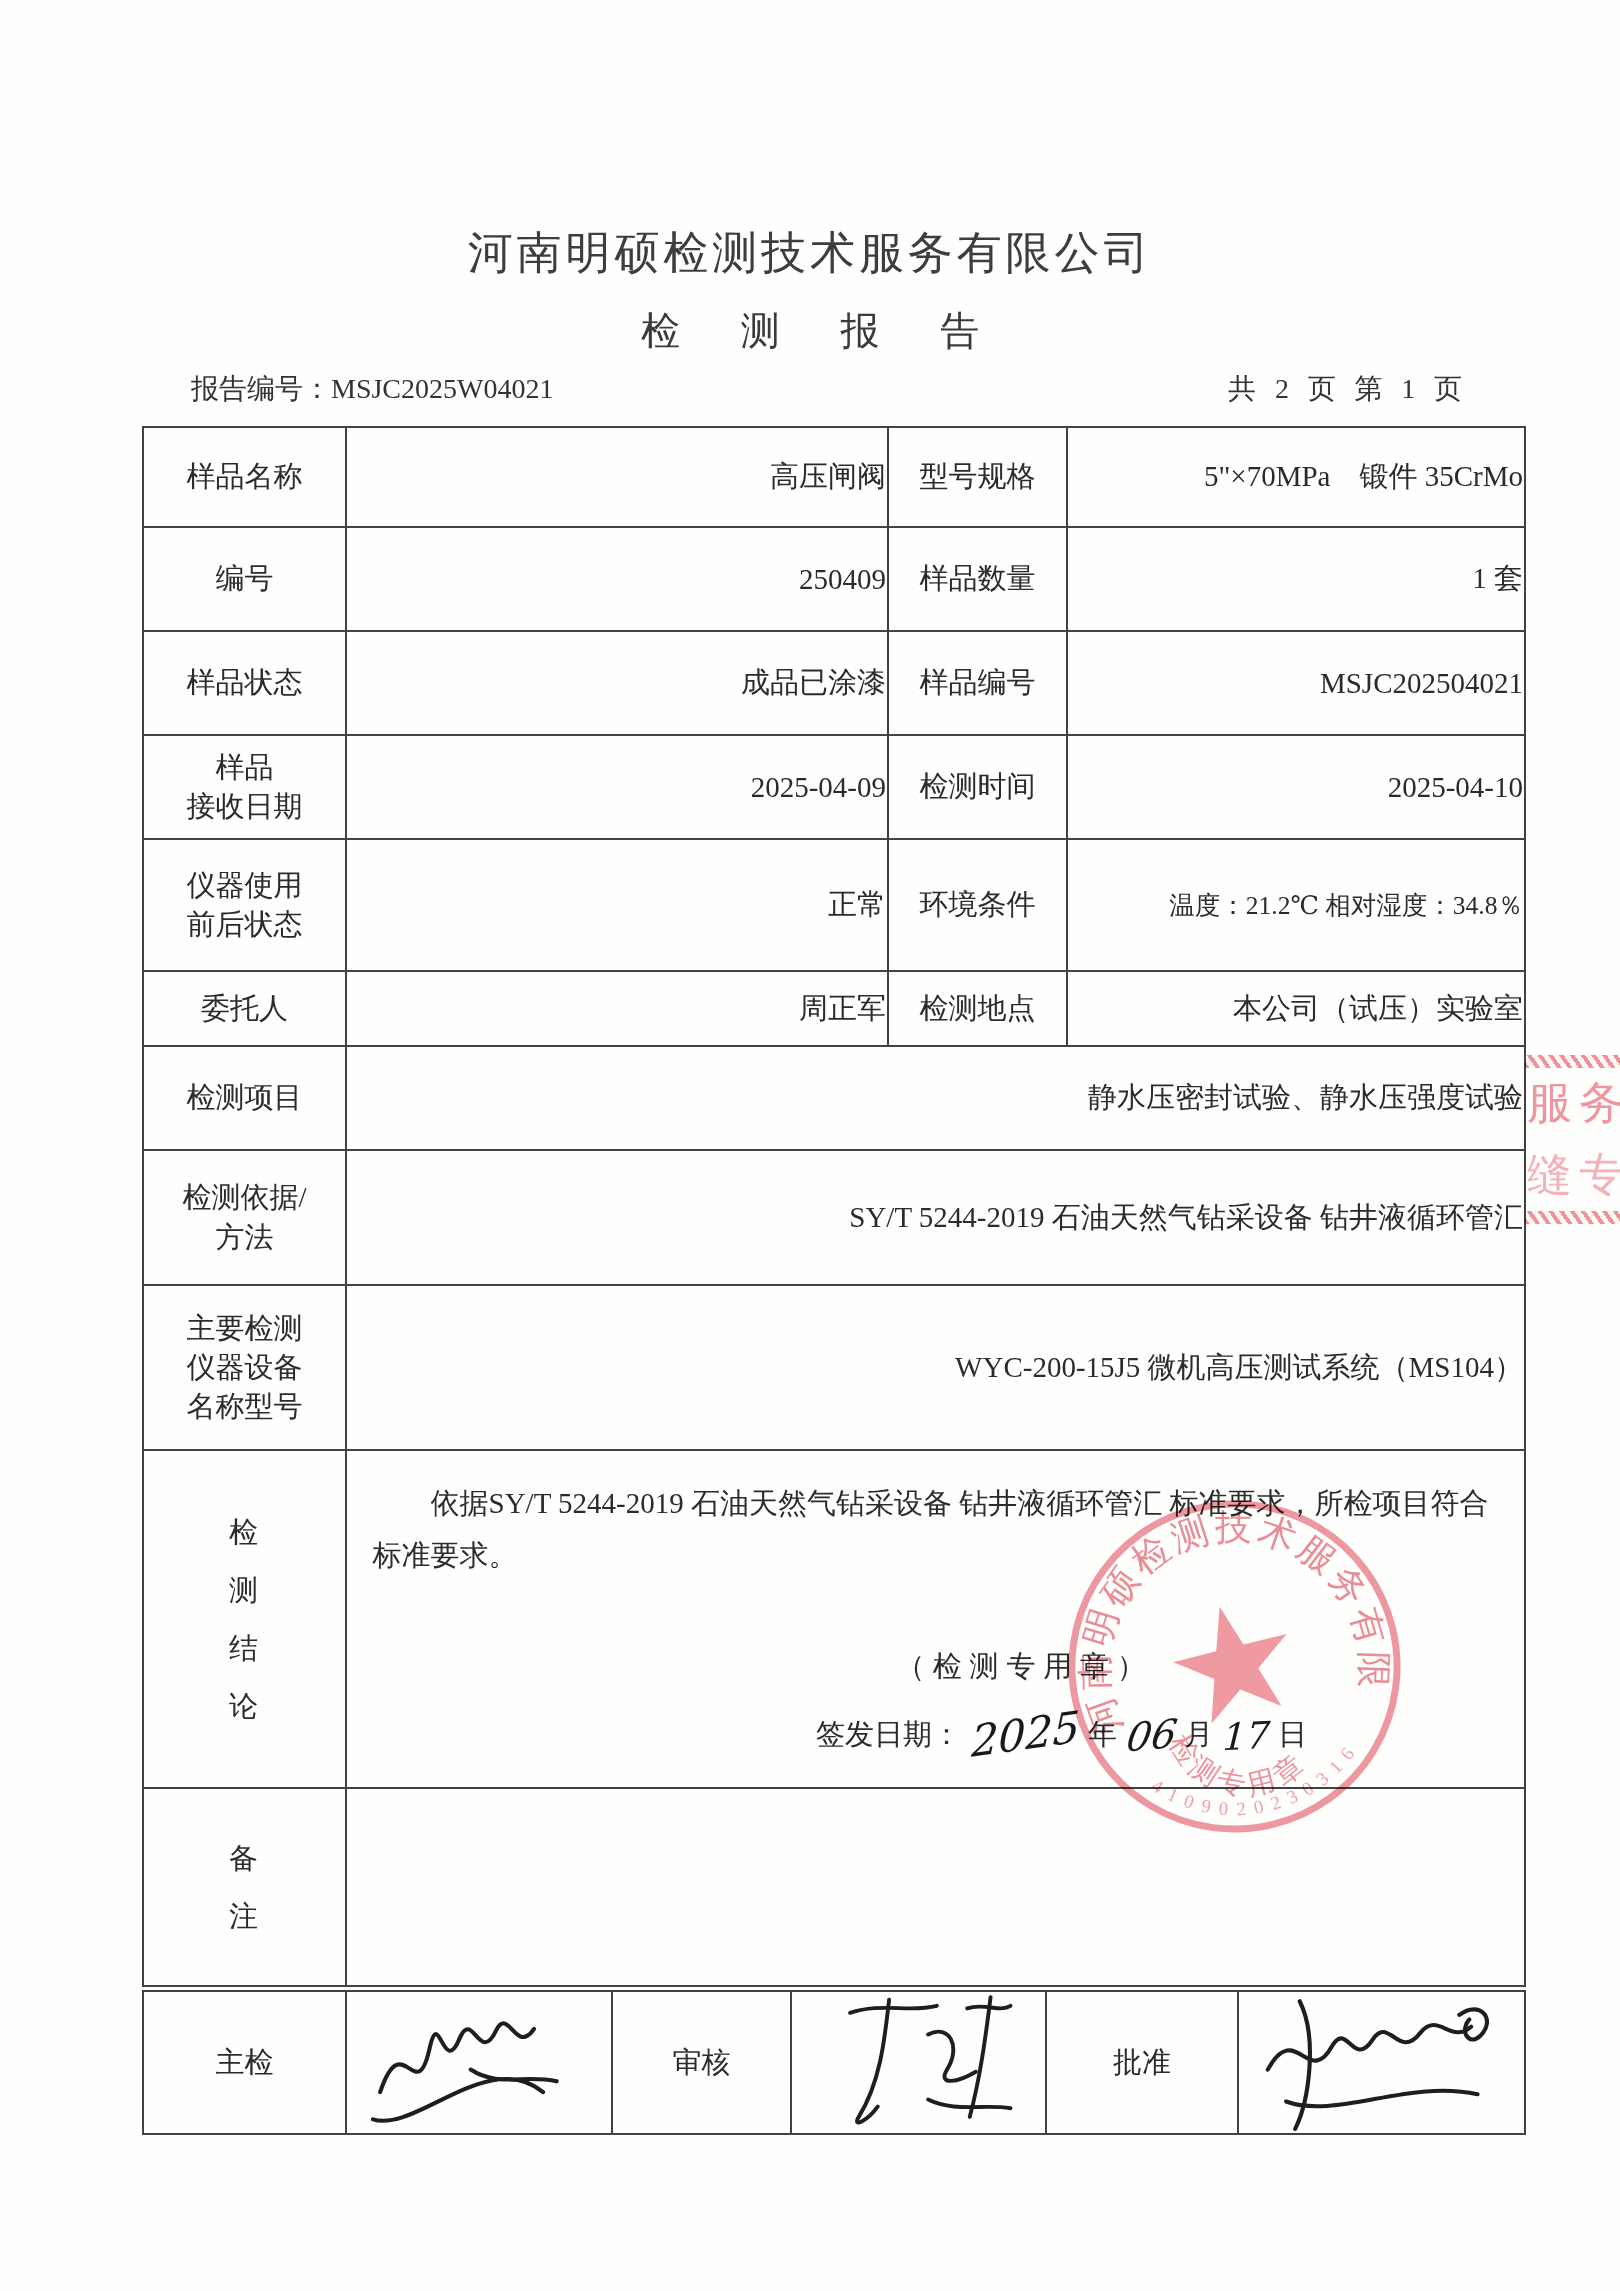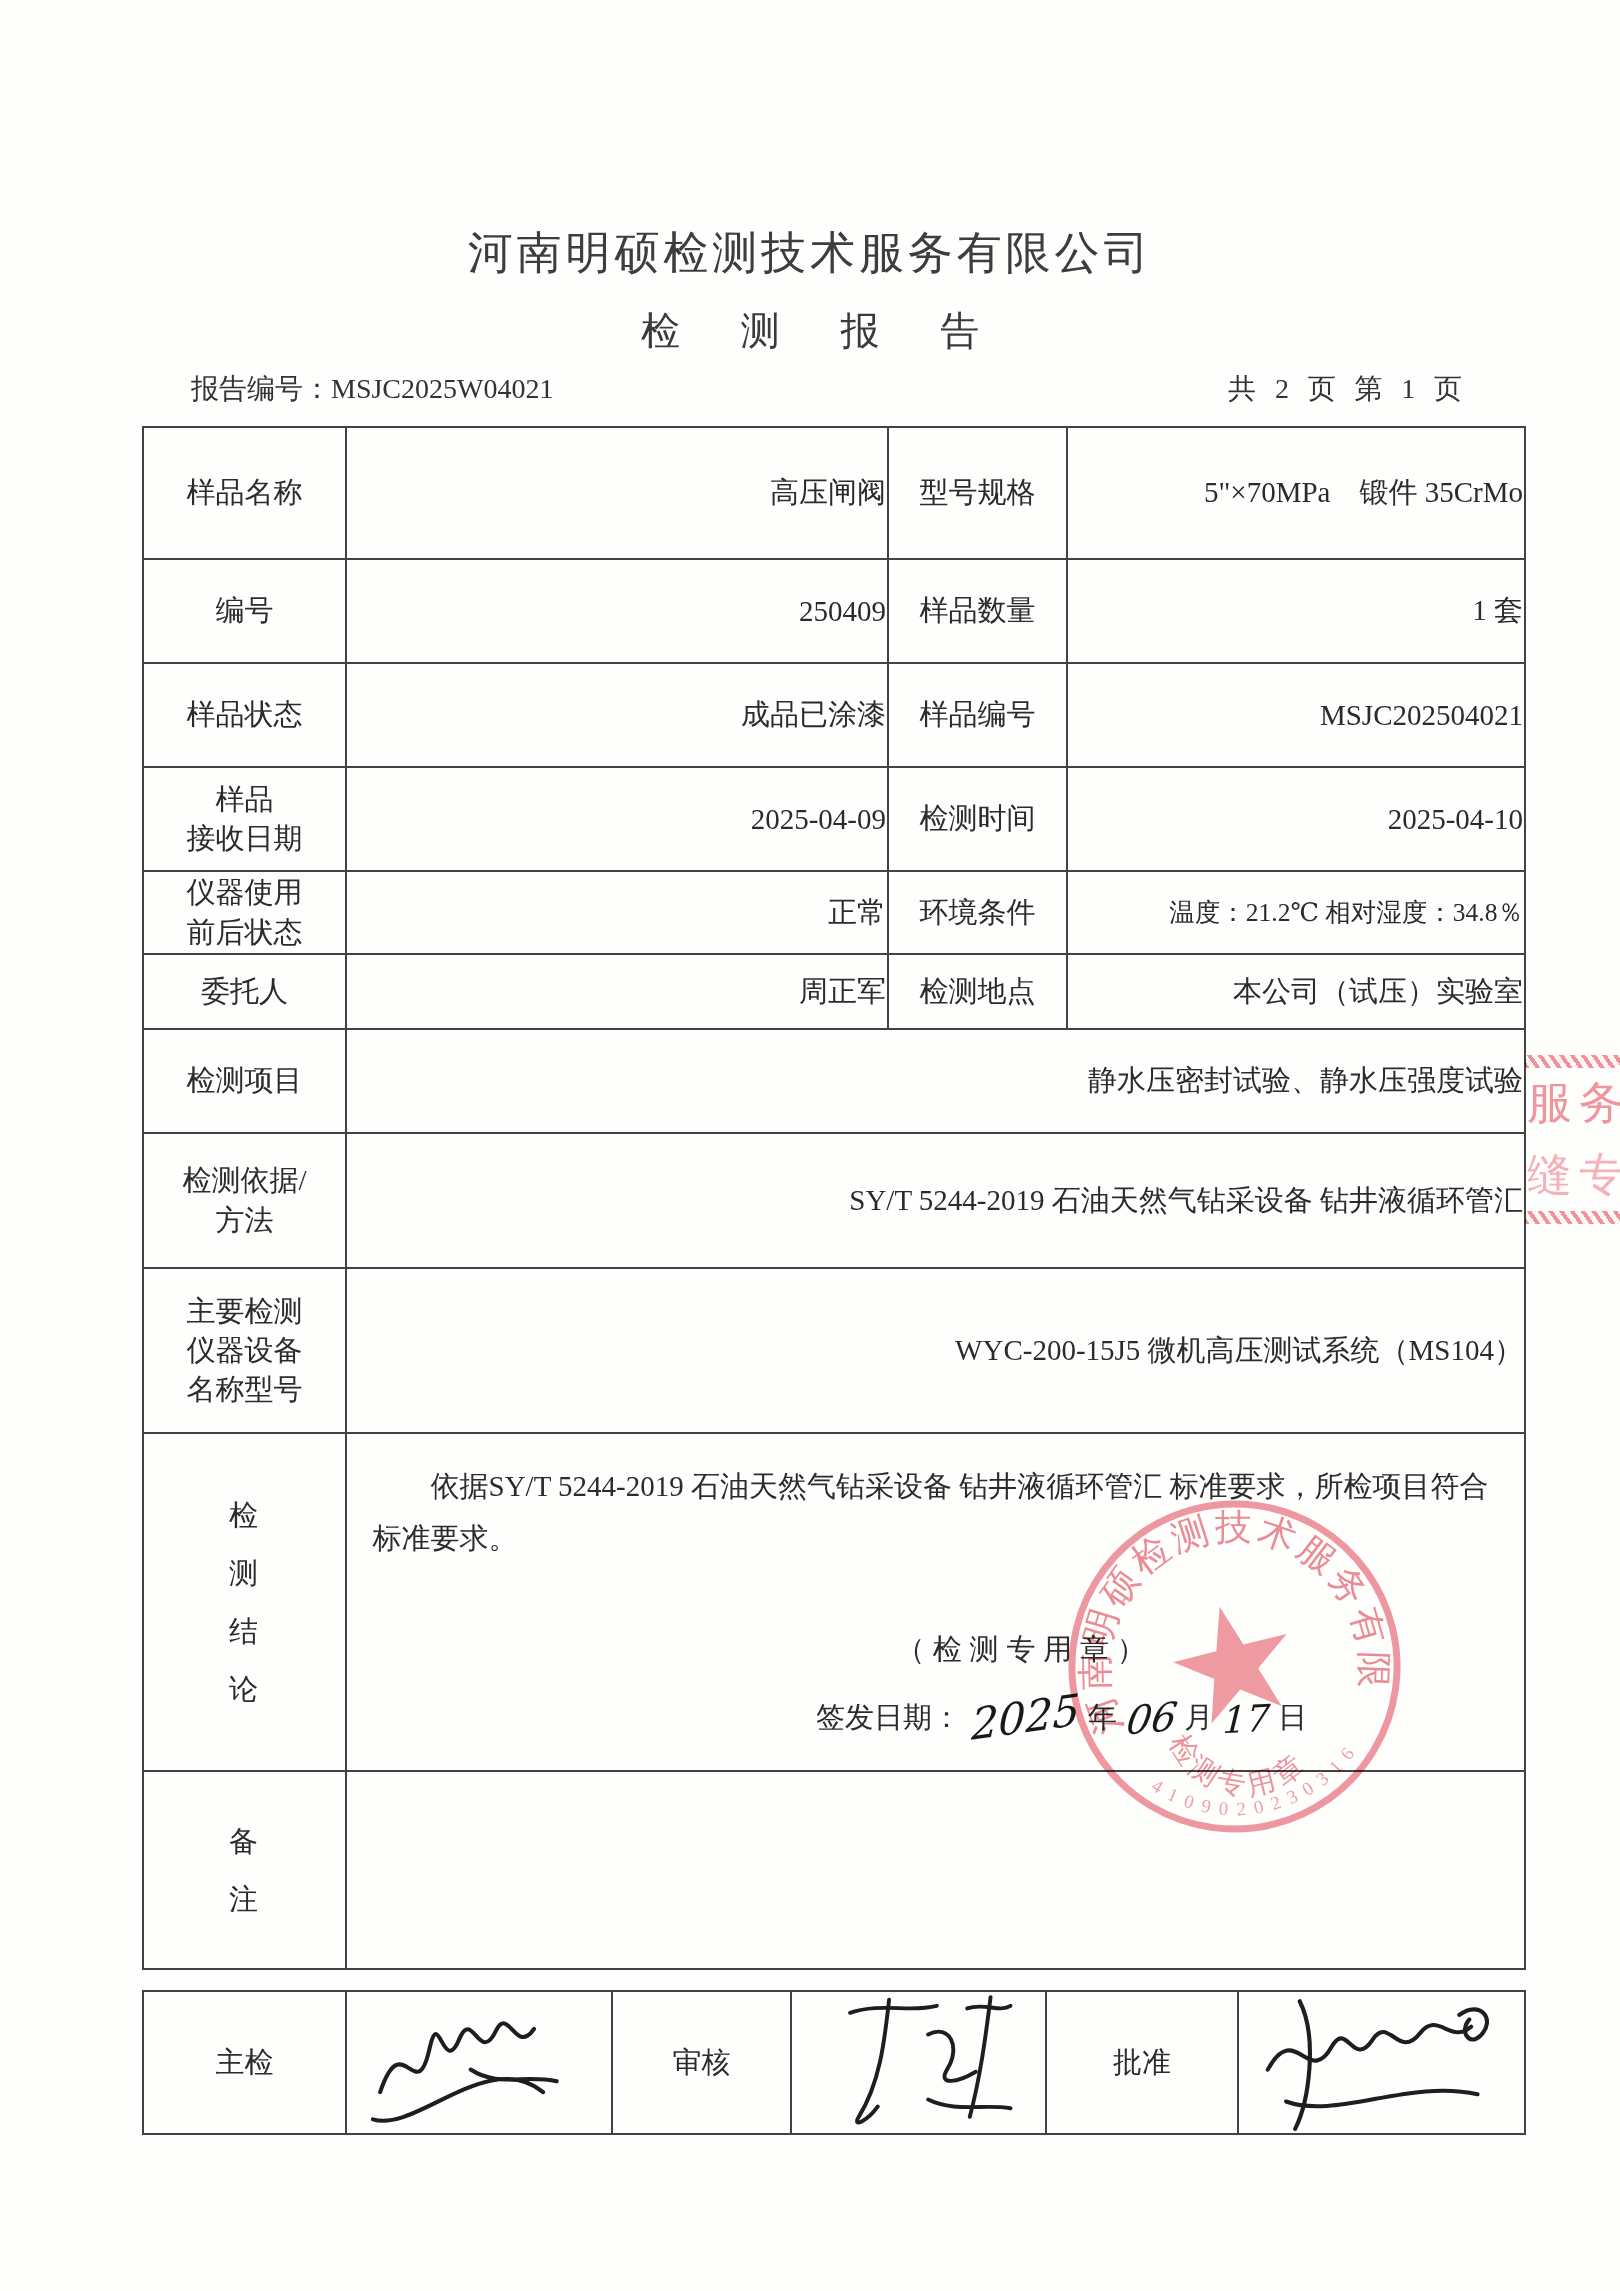--- a/index.html
+++ b/index.html
@@ -57,21 +57,21 @@
   </div>
 
   <table class="main">
     <colgroup>
         <col style="width:203px">
         <col style="width:542px">
         <col style="width:179px">
         <col style="width:458px">
       </colgroup>
     <tbody>
-        <tr style="height:132px">
+        <tr style="height:100px">
       <td class="lc">样品名称</td>
       <td class="vc">高压闸阀</td>
       <td class="lc">型号规格</td>
       <td class="vc">5"×70MPa　锻件 35CrMo</td>
     </tr>
     <tr style="height:104px">
       <td class="lc">编号</td>
       <td class="vc">250409</td>
       <td class="lc">样品数量</td>
       <td class="vc">1 套</td>
@@ -82,21 +82,21 @@
       <td class="lc">样品编号</td>
       <td class="vc">MSJC202504021</td>
     </tr>
     <tr style="height:104px">
       <td class="lc">样品
 接收日期</td>
       <td class="vc">2025-04-09</td>
       <td class="lc">检测时间</td>
       <td class="vc">2025-04-10</td>
     </tr>
-    <tr style="height:83px">
+    <tr style="height:132px">
       <td class="lc">仪器使用
 前后状态</td>
       <td class="vc">正常</td>
       <td class="lc">环境条件</td>
       <td class="vc env">温度：21.2℃  相对湿度：34.8％</td>
     </tr>
     <tr style="height:75px">
       <td class="lc">委托人</td>
       <td class="vc">周正军</td>
       <td class="lc">检测地点</td>

